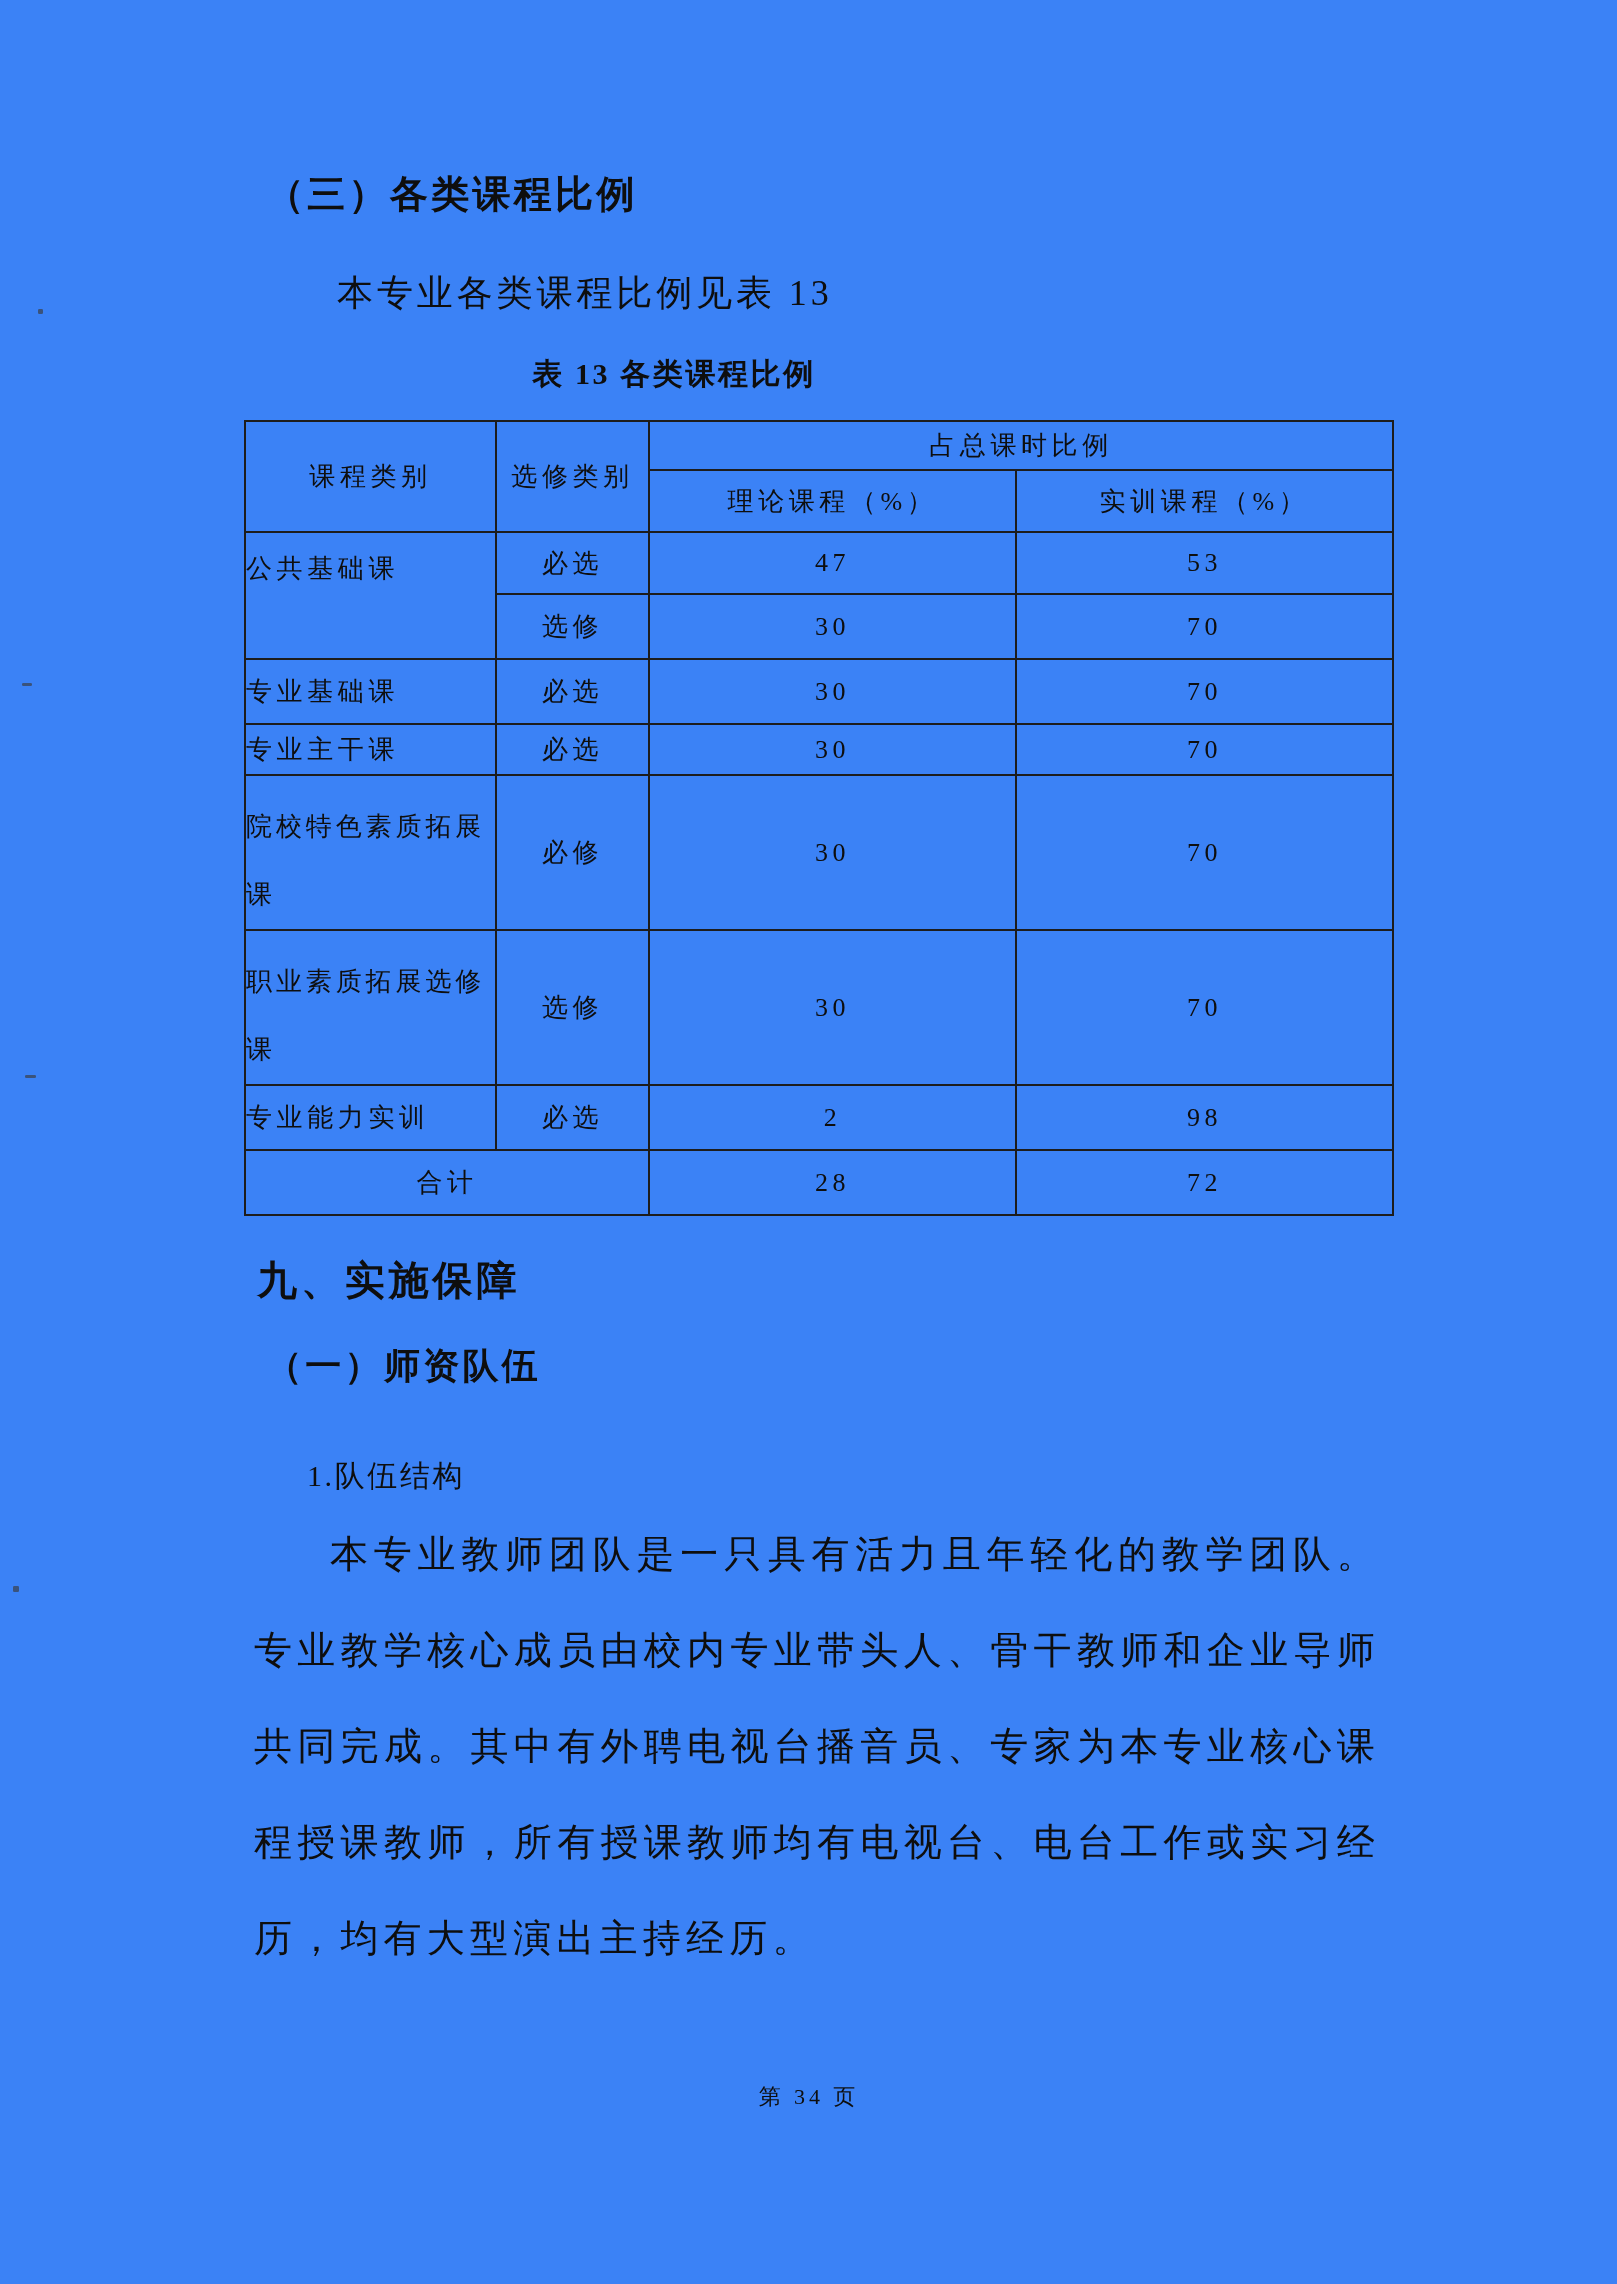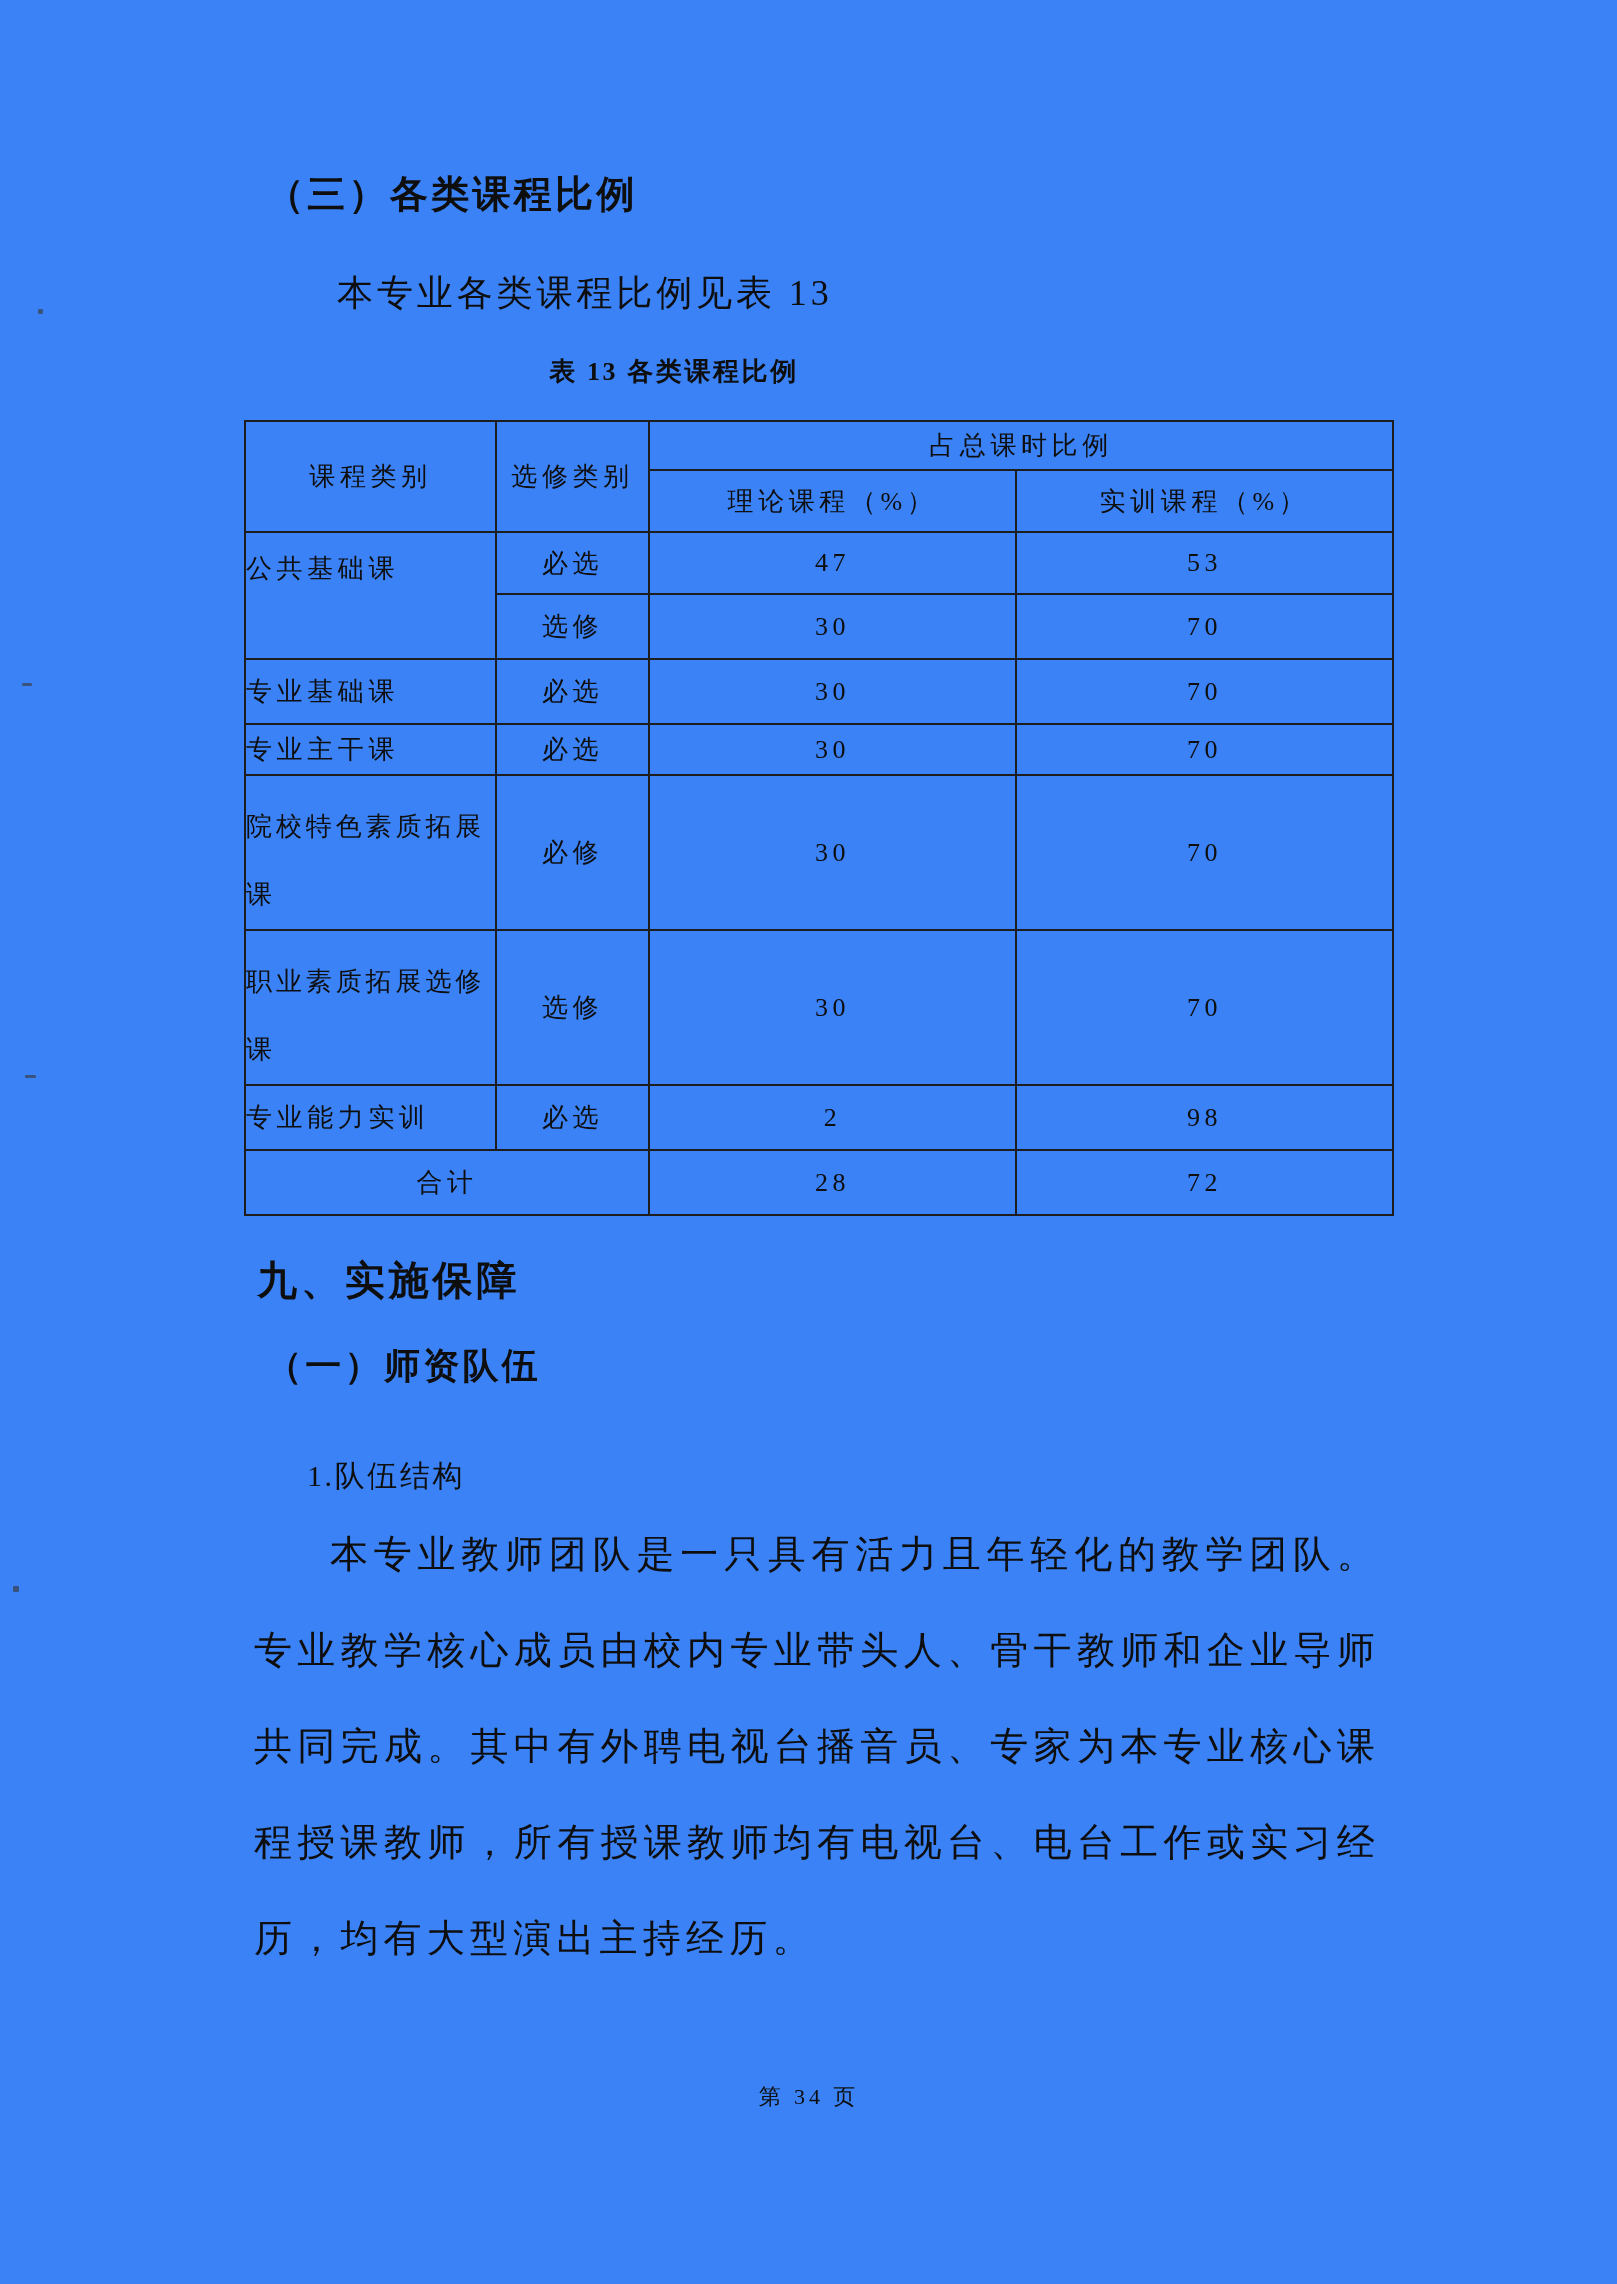--- a/index.html
+++ b/index.html
@@ -8,21 +8,21 @@
     width:1618px;height:2284px;
     background:#3b82f6;
     font-family:"Liberation Serif","DejaVu Serif",serif;
     color:#0e0e0e;
     overflow:hidden;
   }
   .abs{position:absolute;}
   
   .h-sec3{top:169px;left:266px;font-size:38px;font-weight:bold;letter-spacing:3.3px;white-space:nowrap;}
   .intro{top:269px;left:337px;font-size:36px;letter-spacing:3.9px;white-space:nowrap;}
-  .caption{top:354px;left:0;width:1348px;text-align:center;font-size:26px;font-weight:bold;letter-spacing:2.6px;}
+  .caption{top:354px;left:0;width:1348px;text-align:center;font-size:30px;font-weight:bold;letter-spacing:2.6px;}
   .h-nine{top:1253px;left:257px;font-size:40px;font-weight:bold;letter-spacing:3.9px;white-space:nowrap;}
   .h-one{top:1342px;left:266px;font-size:36px;font-weight:bold;letter-spacing:3.3px;white-space:nowrap;}
   .h-item{top:1420px;left:307px;font-size:30px;letter-spacing:2.6px;white-space:nowrap;margin-top:36px;}
   
   .tbl-wrap{top:420px;left:244px;}
   table.courses{
     border-collapse:collapse;table-layout:fixed;width:1147px;
     border:2.6px solid #161616;
     font-size:26px;
   }

